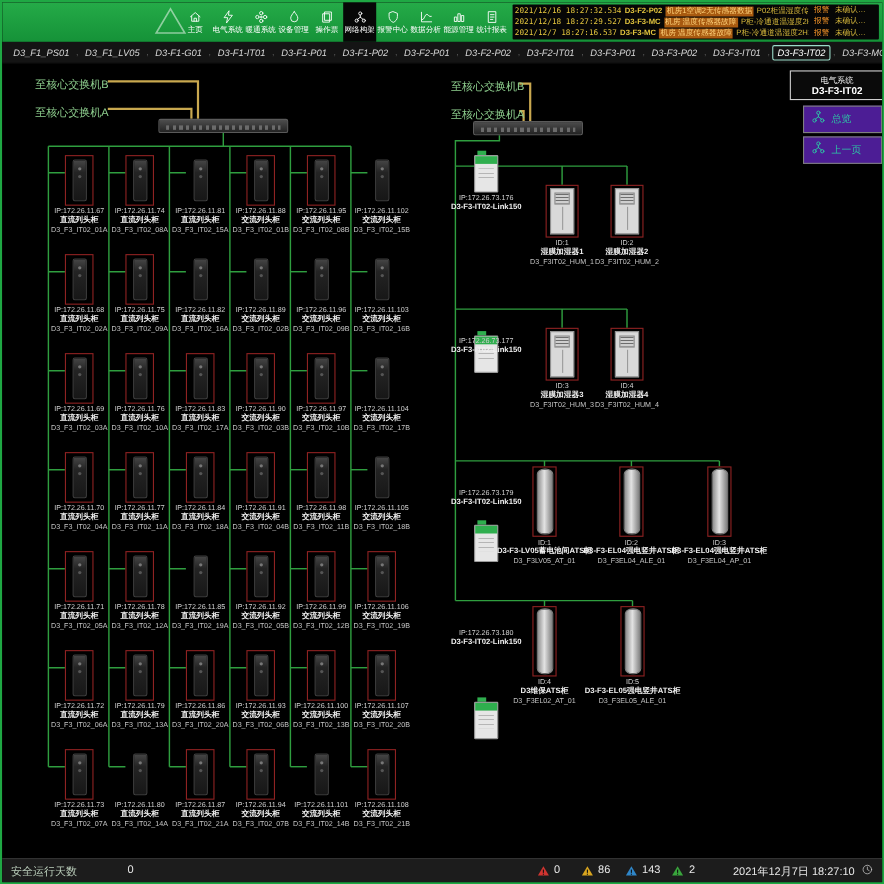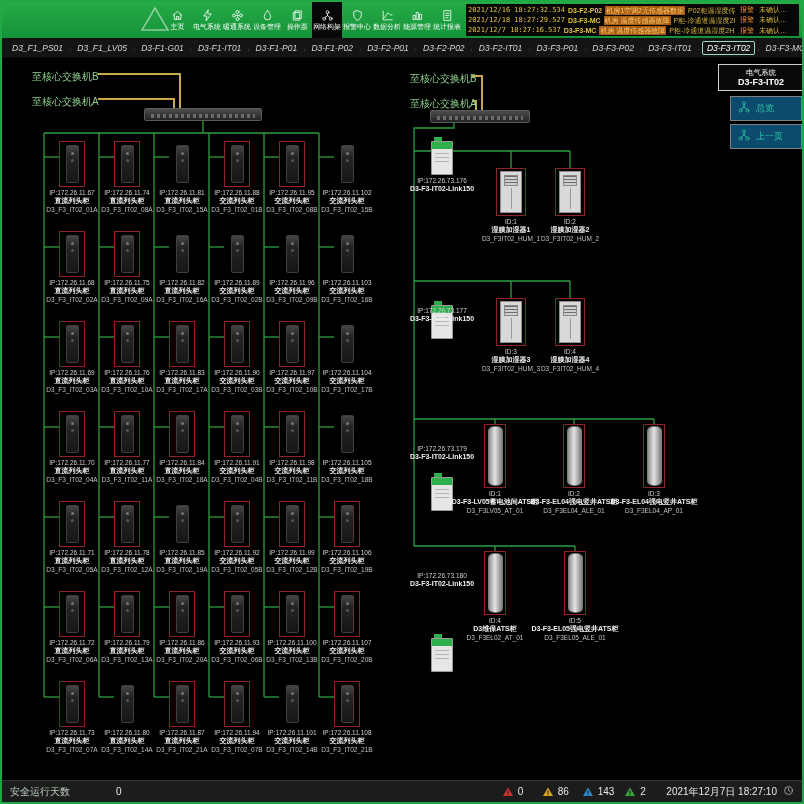--- a/index.html
+++ b/index.html
@@ -72,33 +72,33 @@
   .hum-body::before { content:""; position:absolute; left:3px; top:3px; right:3px; height:9px;
       background:repeating-linear-gradient(180deg,#6d6d6d 0 1px,#cfcfcf 1px 3px); border:1px solid #888; }
   .hum-body::after { content:""; position:absolute; left:10px; top:16px; bottom:3px; width:1px; background:#9a9a9a; }
   .ats-body { width:15px; height:60px; border-radius:7px/5px; border:1px solid #7d7d7d;
       background:linear-gradient(90deg,#8f8f8f,#e3e3e3 45%,#808080); }
 
   .room-box { left:716px; top:6px; width:86px; height:27px; border:1px solid #cfcfcf; background:#0a0a0a;
       display:flex; flex-direction:column; align-items:center; justify-content:center; }
   .room-box .r1 { font-size:7.5px; color:#efefef; line-height:9px; }
   .room-box .r2 { font-size:9px; font-weight:bold; color:#fff; line-height:11px; }
-  .canvas-btn { left:728px; width:72px; height:25px; border:1px solid #7f7f7f; background:#0c4a6e;
+  .canvas-btn { left:728px; width:72px; height:25px; border:1px solid #7f7f7f; background:#4c1d95;
       display:flex; align-items:center; gap:5px; padding:0 6px; cursor:pointer; }
   .canvas-btn .btn-label { font-size:9px; color:#2ec4a5; white-space:nowrap; }
 
   
   .statusbar { height:22px; background:#1c1c1c; border-top:1px solid #323232; display:flex;
       align-items:center; padding:0 8px; font-size:10px; color:#cfcfcf; }
   .safe-label { color:#b9ccb9; }
   .safe-value { margin-left:46px; color:#e8e8e8; }
   .sb-right { margin-left:auto; display:flex; align-items:center; gap:6px; }
   .count { display:flex; align-items:center; gap:4px; }
   .count .cv { font-size:10px; color:#e8e8e8; min-width:14px; }
-  .sb-datetime { margin-left:6px; color:#e8e8e8; white-space:nowrap;text-align:center; }
+  .sb-datetime { margin-left:20px; color:#e8e8e8; white-space:nowrap;text-align:center; }
 </style>
 </head>
 <body>
 
 <div class="app">
 
   <header class="topbar">
     <svg class="logo-tri" viewBox="0 0 30 26">
       <polygon points="15,2 28,24 2,24" fill="none" stroke="#ffffff" stroke-width="1.5"></polygon>
     </svg>

